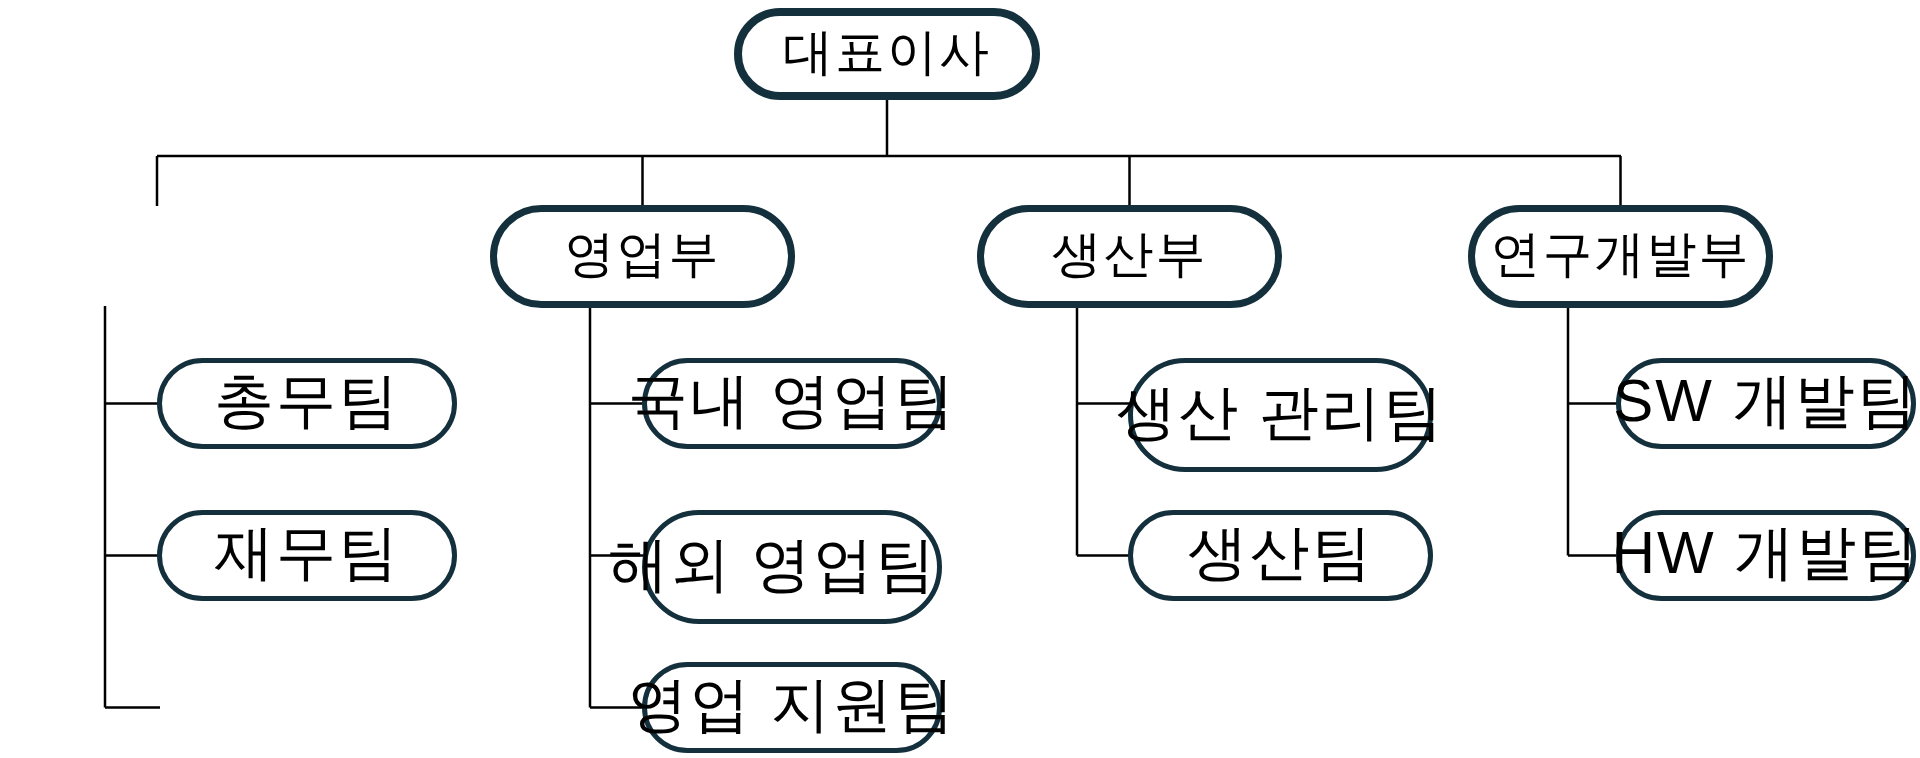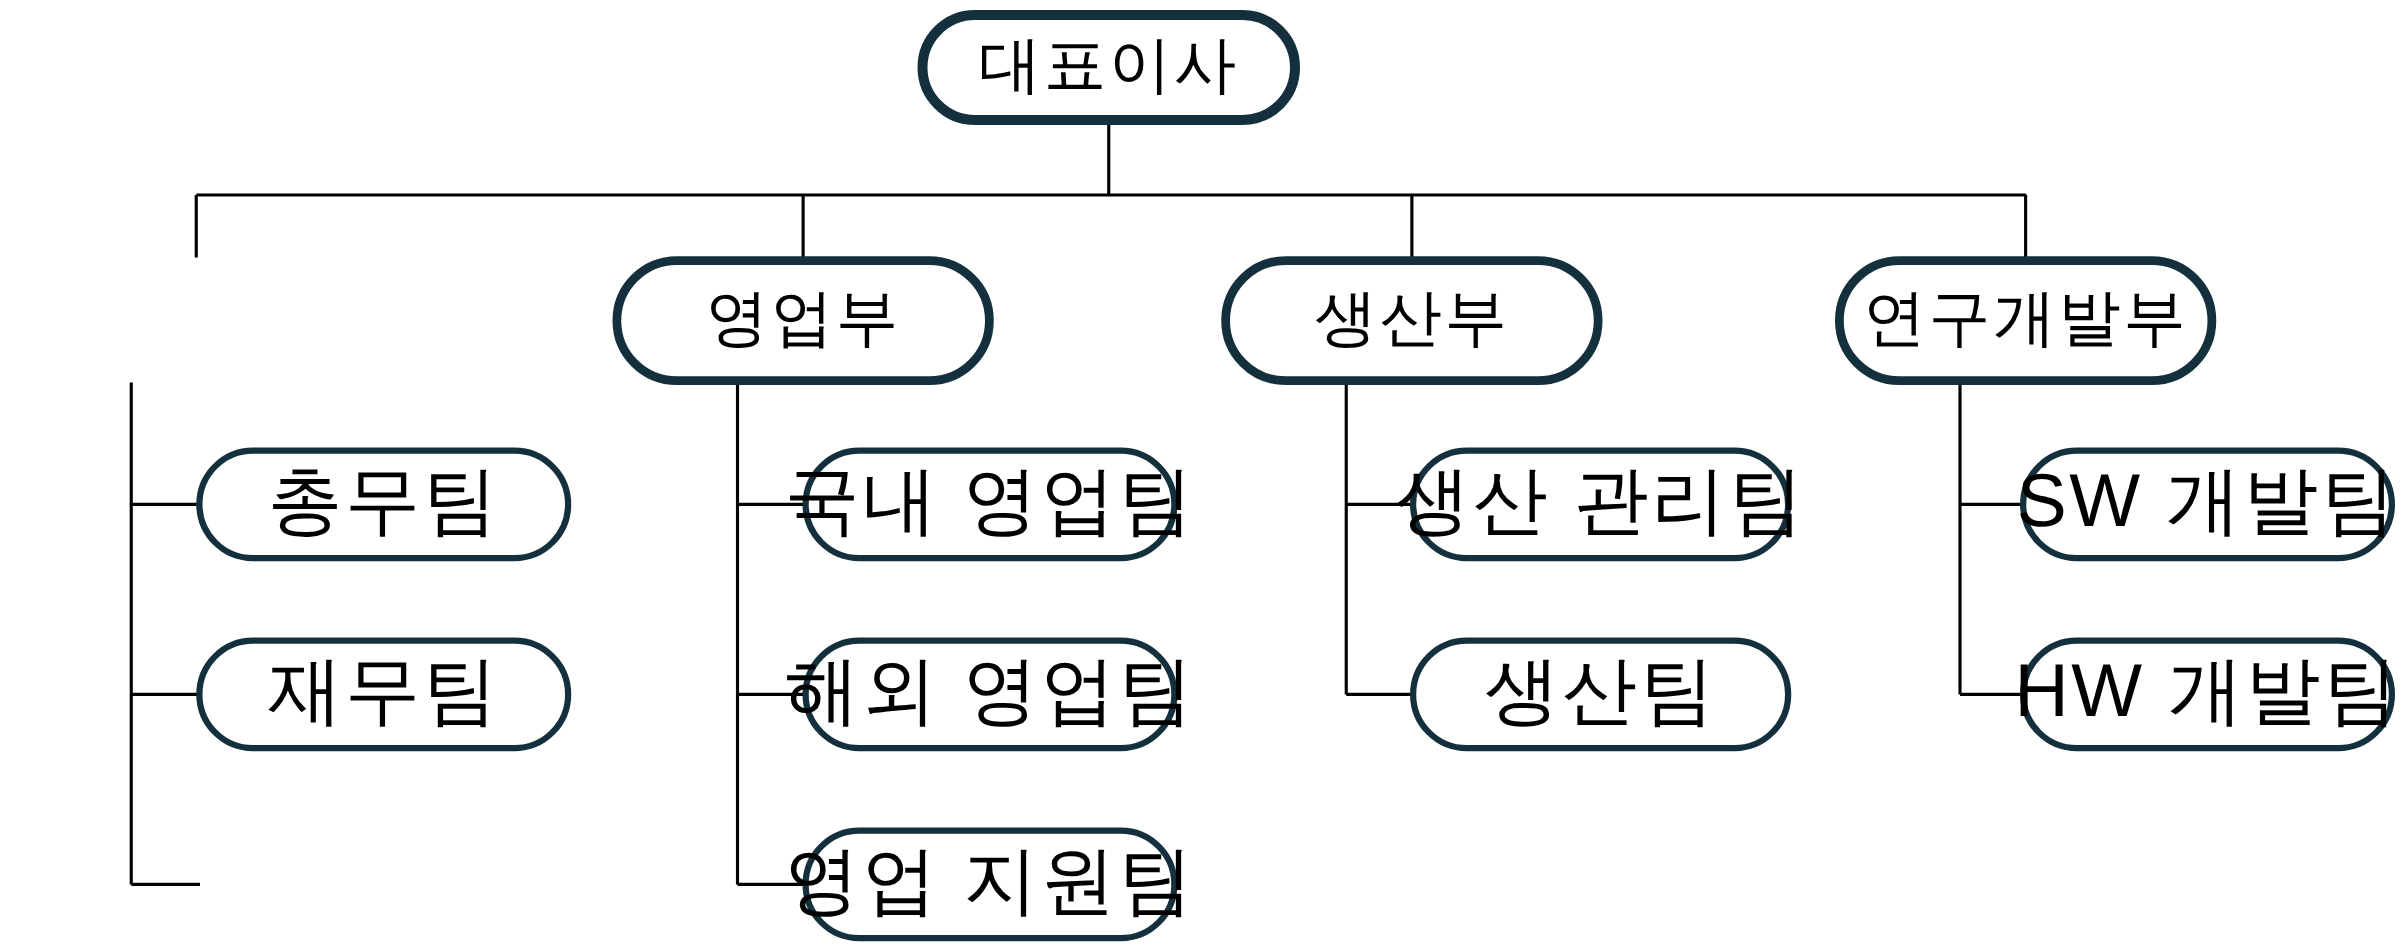--- a/index.html
+++ b/index.html
@@ -64,28 +64,28 @@
   <div class="node lvl3" style="left:157px;top:358px;width:300px;height:91px;">
     <span>총무팀</span>
   </div>
   <div class="node lvl3" style="left:157px;top:510px;width:300px;height:91px;">
     <span>재무팀</span>
   </div>
 
   <div class="node lvl3" style="left:642px;top:358px;width:300px;height:91px;">
     <span>국내 영업팀</span>
   </div>
-  <div class="node lvl3" style="left:642px;top:510px;width:300px;height:91px;">
+  <div class="node lvl3" style="left:642px;top:510px;width:300px;height:114px;justify-content:flex-end;">
     <span>해외 영업팀</span>
   </div>
   <div class="node lvl3" style="left:642px;top:662px;width:300px;height:91px;">
     <span>영업 지원팀</span>
   </div>
 
-  <div class="node lvl3" style="left:1128px;top:358px;width:305px;height:91px;">
+  <div class="node lvl3" style="left:1128px;top:358px;width:305px;height:114px;">
     <span>생산 관리팀</span>
   </div>
   <div class="node lvl3" style="left:1128px;top:510px;width:305px;height:91px;">
     <span>생산팀</span>
   </div>
 
   <div class="node lvl3" style="left:1616px;top:358px;width:300px;height:91px;">
     <span>SW 개발팀</span>
   </div>
   <div class="node lvl3" style="left:1616px;top:510px;width:300px;height:91px;">

